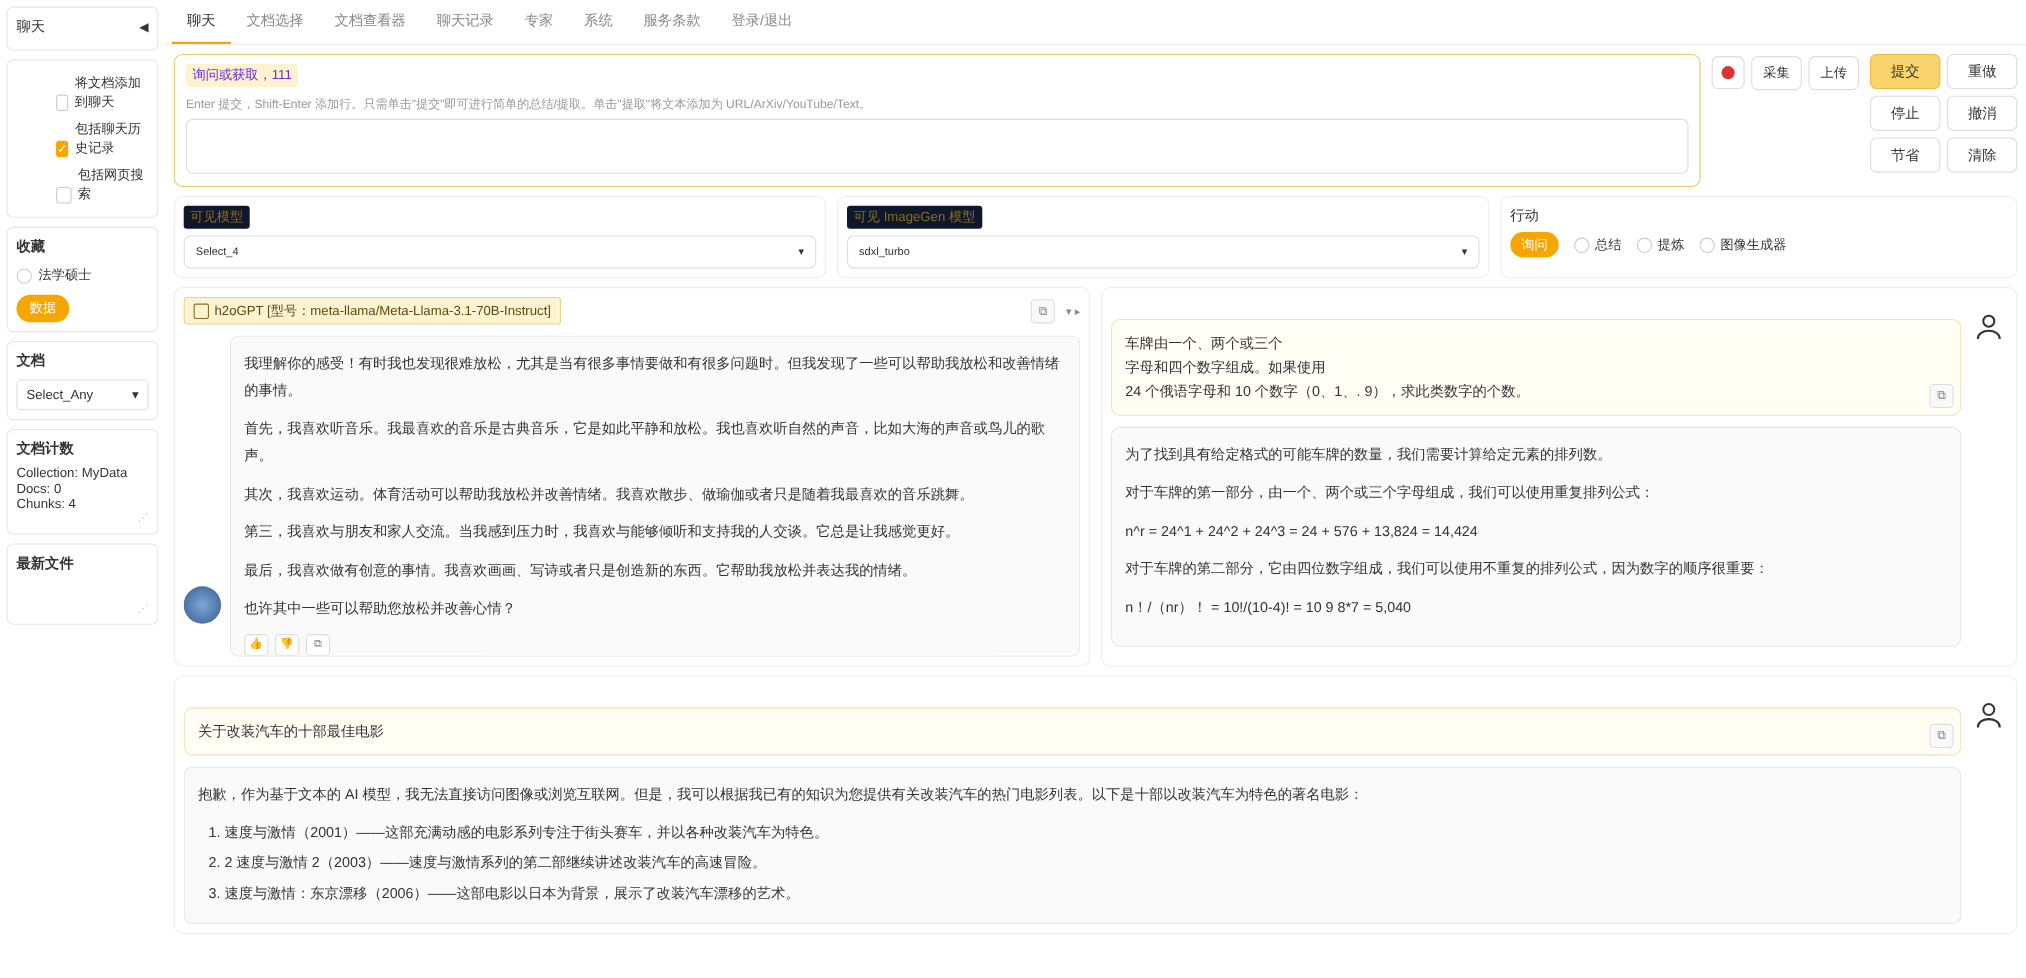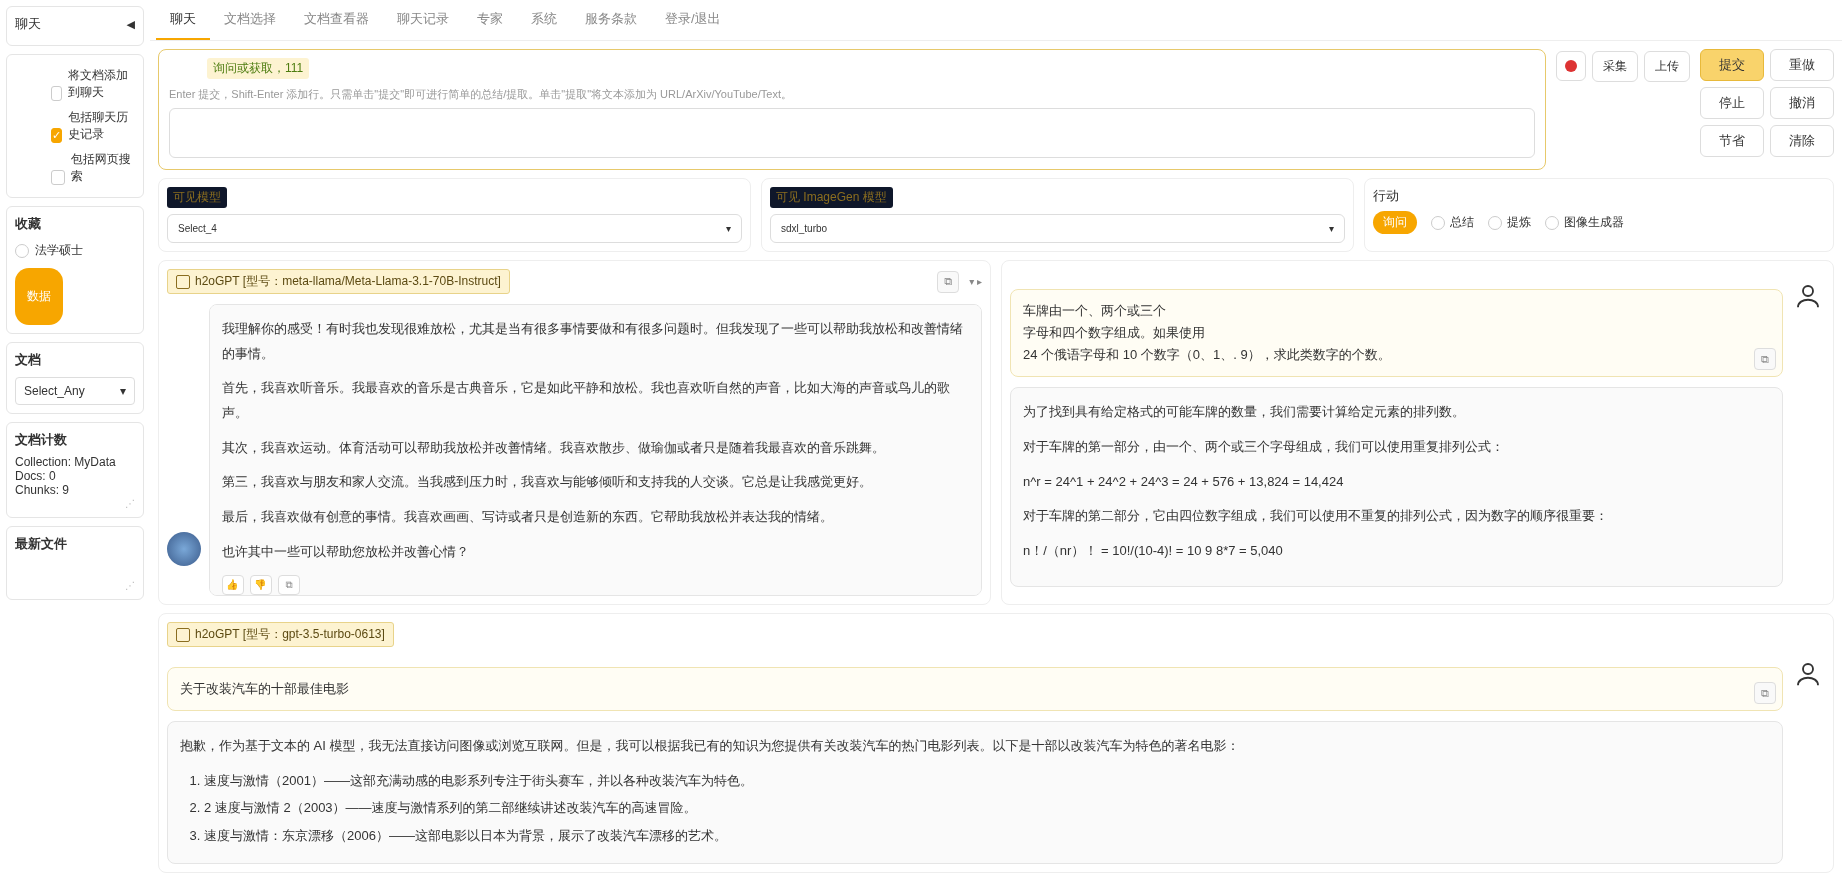--- a/index.html
+++ b/index.html
@@ -8,30 +8,30 @@
 .sidebar { width: 150px; padding: 6px; display: flex; flex-direction: column; gap: 8px; }
 .sb-box { border: 1px solid #e5e5e5; border-radius: 6px; padding: 8px; background: #fff; }
 .sb-head { display: flex; align-items: center; justify-content: space-between; font-size: 13px; margin-bottom: 4px; }
 .tri { font-size: 11px; }
 .chk { display: flex; align-items: flex-end; gap: 6px; font-size: 12px; padding: 4px 0; margin-left: 36px; }
 .chk .box { width: 15px; height: 15px; border: 1px solid #ccc; border-radius: 3px; display: inline-flex; align-items: center; justify-content: center; font-size: 11px; }
 .chk .box.on { background: #f7a600; border-color: #f7a600; color: #fff; }
 .sec-title { font-weight: bold; font-size: 13px; margin-bottom: 6px; }
 .radio-row { display: flex; align-items: center; gap: 6px; font-size: 12px; padding: 3px 0; }
 .radio-row .r { width: 14px; height: 14px; border: 1px solid #ccc; border-radius: 50%; }
-.pill { display: inline-block; background: #f7a600; color: #fff; border-radius: 14px; padding: 20px 12px; font-size: 12px; margin-top: 6px; }
+.pill { display: inline-block; background: #f7a600; color: #fff; border-radius: 14px; padding: 4px 12px; font-size: 12px; margin-top: 6px; }
 .doc-sel { border: 1px solid #ddd; border-radius: 4px; padding: 6px 8px; font-size: 12px; display: flex; justify-content: space-between; align-items: center; margin-top: 8px; }
 .resize { height: 12px; display: flex; justify-content: flex-end; align-items: flex-end; color: #bbb; font-size: 10px; }
 .main { flex: 1; display: flex; flex-direction: column; }
 .tabs { display: flex; border-bottom: 1px solid #eee; padding: 0 6px; }
 .tab { padding: 10px 14px; font-size: 13px; color: #888; cursor: pointer; }
 .tab.active { color: #333; border-bottom: 2px solid #f7a600; }
 .toprow { display: flex; gap: 10px; padding: 8px; }
 .inputwrap { flex: 1; border: 1px solid #e7c96b; border-radius: 8px; padding: 8px 10px; background: #fff; }
-.inputwrap .lbl { background: #fdf3d1; color: #4d7c0f; display: inline-block; padding: 2px 6px; border-radius: 3px; font-size: 12px; margin-bottom: 4px; margin-left: 38px; }
+.inputwrap .lbl { background: #fdf3d1; color: #6d28d9; display: inline-block; padding: 2px 6px; border-radius: 3px; font-size: 12px; margin-bottom: 4px; }
 .inputwrap .hint { font-size: 11px; color: #999; margin: 4px 0 6px; }
 .inputwrap textarea { width: 100%; height: 50px; border: 1px solid #ddd; border-radius: 6px; resize: none; padding: 6px; font-family: inherit; }
 .sidebtns { display: flex; flex-direction: column; gap: 6px; }
 .btnrow { display: flex; gap: 6px; }
 .btn { border: 1px solid #ddd; border-radius: 6px; padding: 6px 18px; font-size: 13px; background: #fff; cursor: pointer; text-align: center; min-width: 64px; }
 .btn.primary { background: #f9d36b; border-color: #e8b93a; }
 .recbtns { display: flex; gap: 6px; align-items: flex-start; padding-top: 2px; }
 .recdot { width: 30px; height: 30px; border: 1px solid #ddd; border-radius: 6px; display: flex; align-items: center; justify-content: center; }
 .recdot .d { width: 12px; height: 12px; background: #d33; border-radius: 50%; }
 .smallbtn { border: 1px solid #ddd; border-radius: 6px; padding: 6px 10px; font-size: 12px; background: #fff; }
@@ -102,21 +102,21 @@
       <div class="sec-title">文档</div>
       <div class="doc-sel">
           <span>Select_Any</span>
           <span>▾</span>
         </div>
     </div>
     <div class="sb-box">
       <div class="sec-title">文档计数</div>
       <div style="font-size:12px;margin-top:4px">Collection: MyData</div>
       <div style="font-size:12px">Docs: 0</div>
-      <div style="font-size:12px">Chunks: 9</div>
+      <div style="font-size:12px">Chunks: 4</div>
       <div class="resize">⋰</div>
     </div>
     <div class="sb-box">
       <div class="sec-title">最新文件</div>
       <div style="height:20px"></div>
       <div class="resize">⋰</div>
     </div>
   </div>
 
   <div class="main">
@@ -247,26 +247,20 @@
             <svg viewBox="0 0 24 24" fill="none" stroke="#333" stroke-width="1.5">
                 <circle cx="12" cy="8" r="4"></circle>
                 <path d="M4 21c0-4 4-6 8-6s8 2 8 6"></path>
               </svg>
           </div>
         </div>
       </div>
     </div>
 
     <div class="chat3">
-      <div class="mhdr">
-        <span class="mtag">
-            <span class="micon"></span>
-            <span>h2oGPT [型号：gpt-3.5-turbo-0613]</span>
-          </span>
-      </div>
       <div class="rcol" style="margin-top:10px">
         <div class="rcontent">
           <div class="usermsg">
             <span>关于改装汽车的十部最佳电影</span>
             <div class="copybtn" style="position:absolute;right:6px;bottom:6px">⧉</div>
           </div>
           <div class="botmsg" style="border:1px solid #e5e5e5">
             <p>抱歉，作为基于文本的 AI 模型，我无法直接访问图像或浏览互联网。但是，我可以根据我已有的知识为您提供有关改装汽车的热门电影列表。以下是十部以改装汽车为特色的著名电影：</p>
             <ol>
               <li>速度与激情（2001）——这部充满动感的电影系列专注于街头赛车，并以各种改装汽车为特色。</li>

